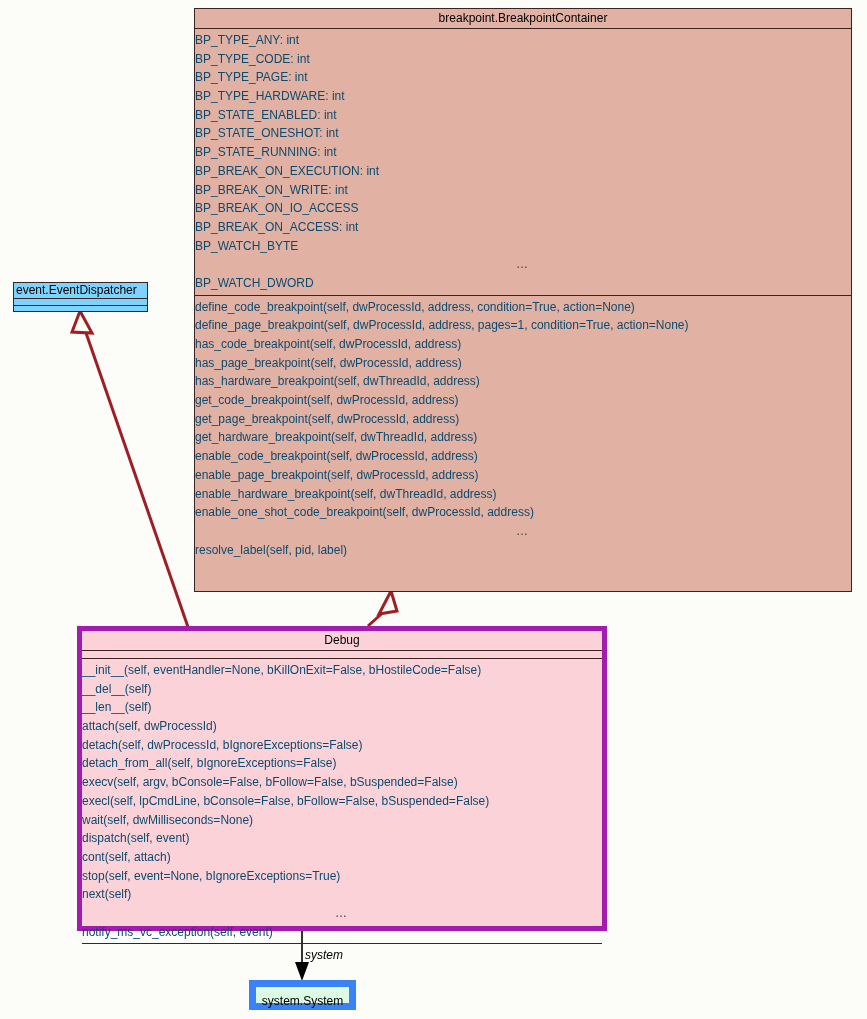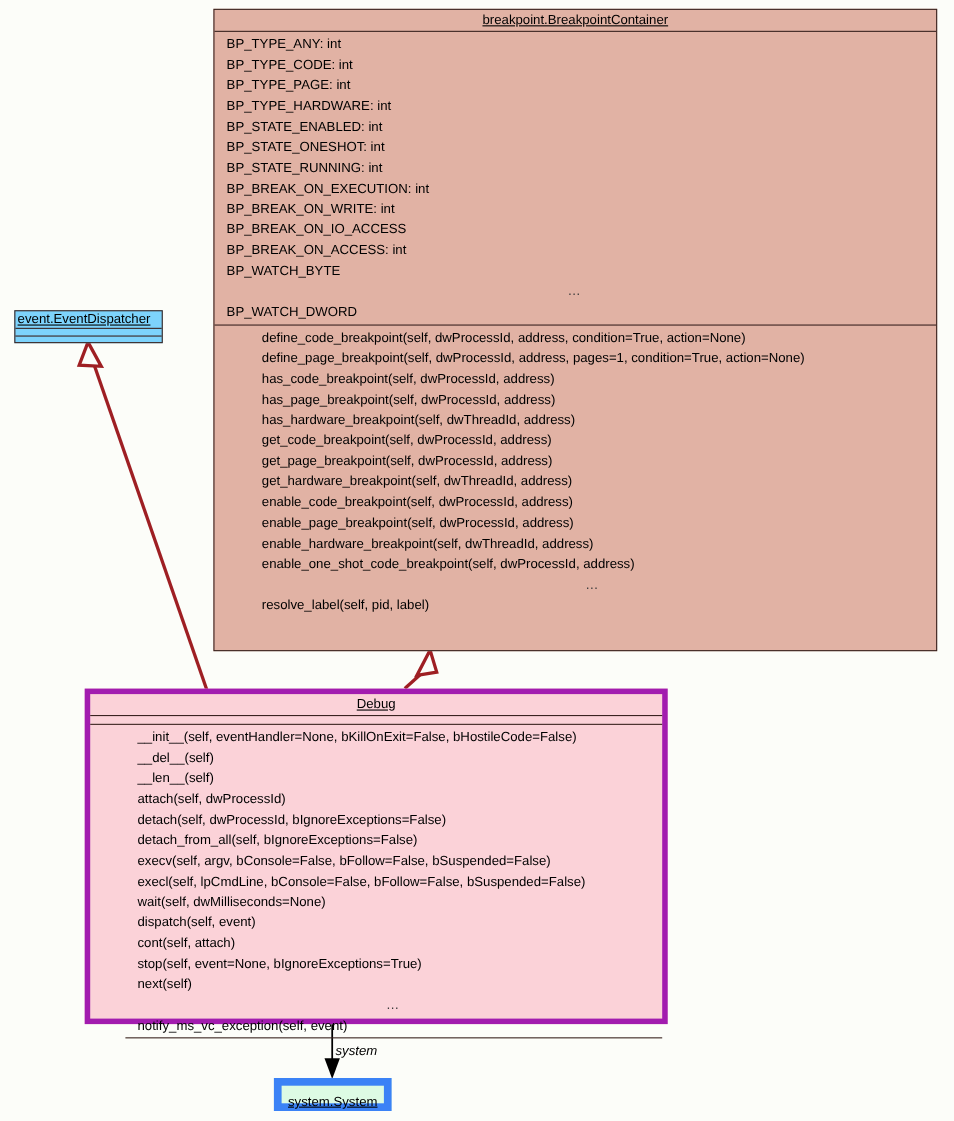--- a/index.html
+++ b/index.html
@@ -22,38 +22,36 @@
     box-sizing: border-box;
     border: 1px solid #3a2320;
     background: #e1b2a4;
   }
   .uml-class .compartment {
     box-sizing: border-box;
     border-bottom: 1px solid #3a2320;
   }
   .uml-class .compartment:last-child {
     border-bottom: none;
-    margin-left: 32px;
   }
   .uml-title {
     text-align: center;
     font-size: 12px;
     color: #000;
     line-height: 16px;
     padding: 1px 2px 2px 2px;
     white-space: nowrap;
     overflow: hidden;
-    text-decoration: underline;
   }
   .uml-row {
     font-size: 12px;
-    color: #000000;
+    color: #0c4a6e;
     line-height: 18.7px;
     height: 18.7px;
-    padding-left: 11px;
+    padding-left: 0;
     white-space: nowrap;
     overflow: hidden;
   }
   .uml-row.ellipsis {
     text-align: center;
     padding-left: 0;
     letter-spacing: 2px;
     color: #3a3a3a;
   }
   .empty-compartment {

